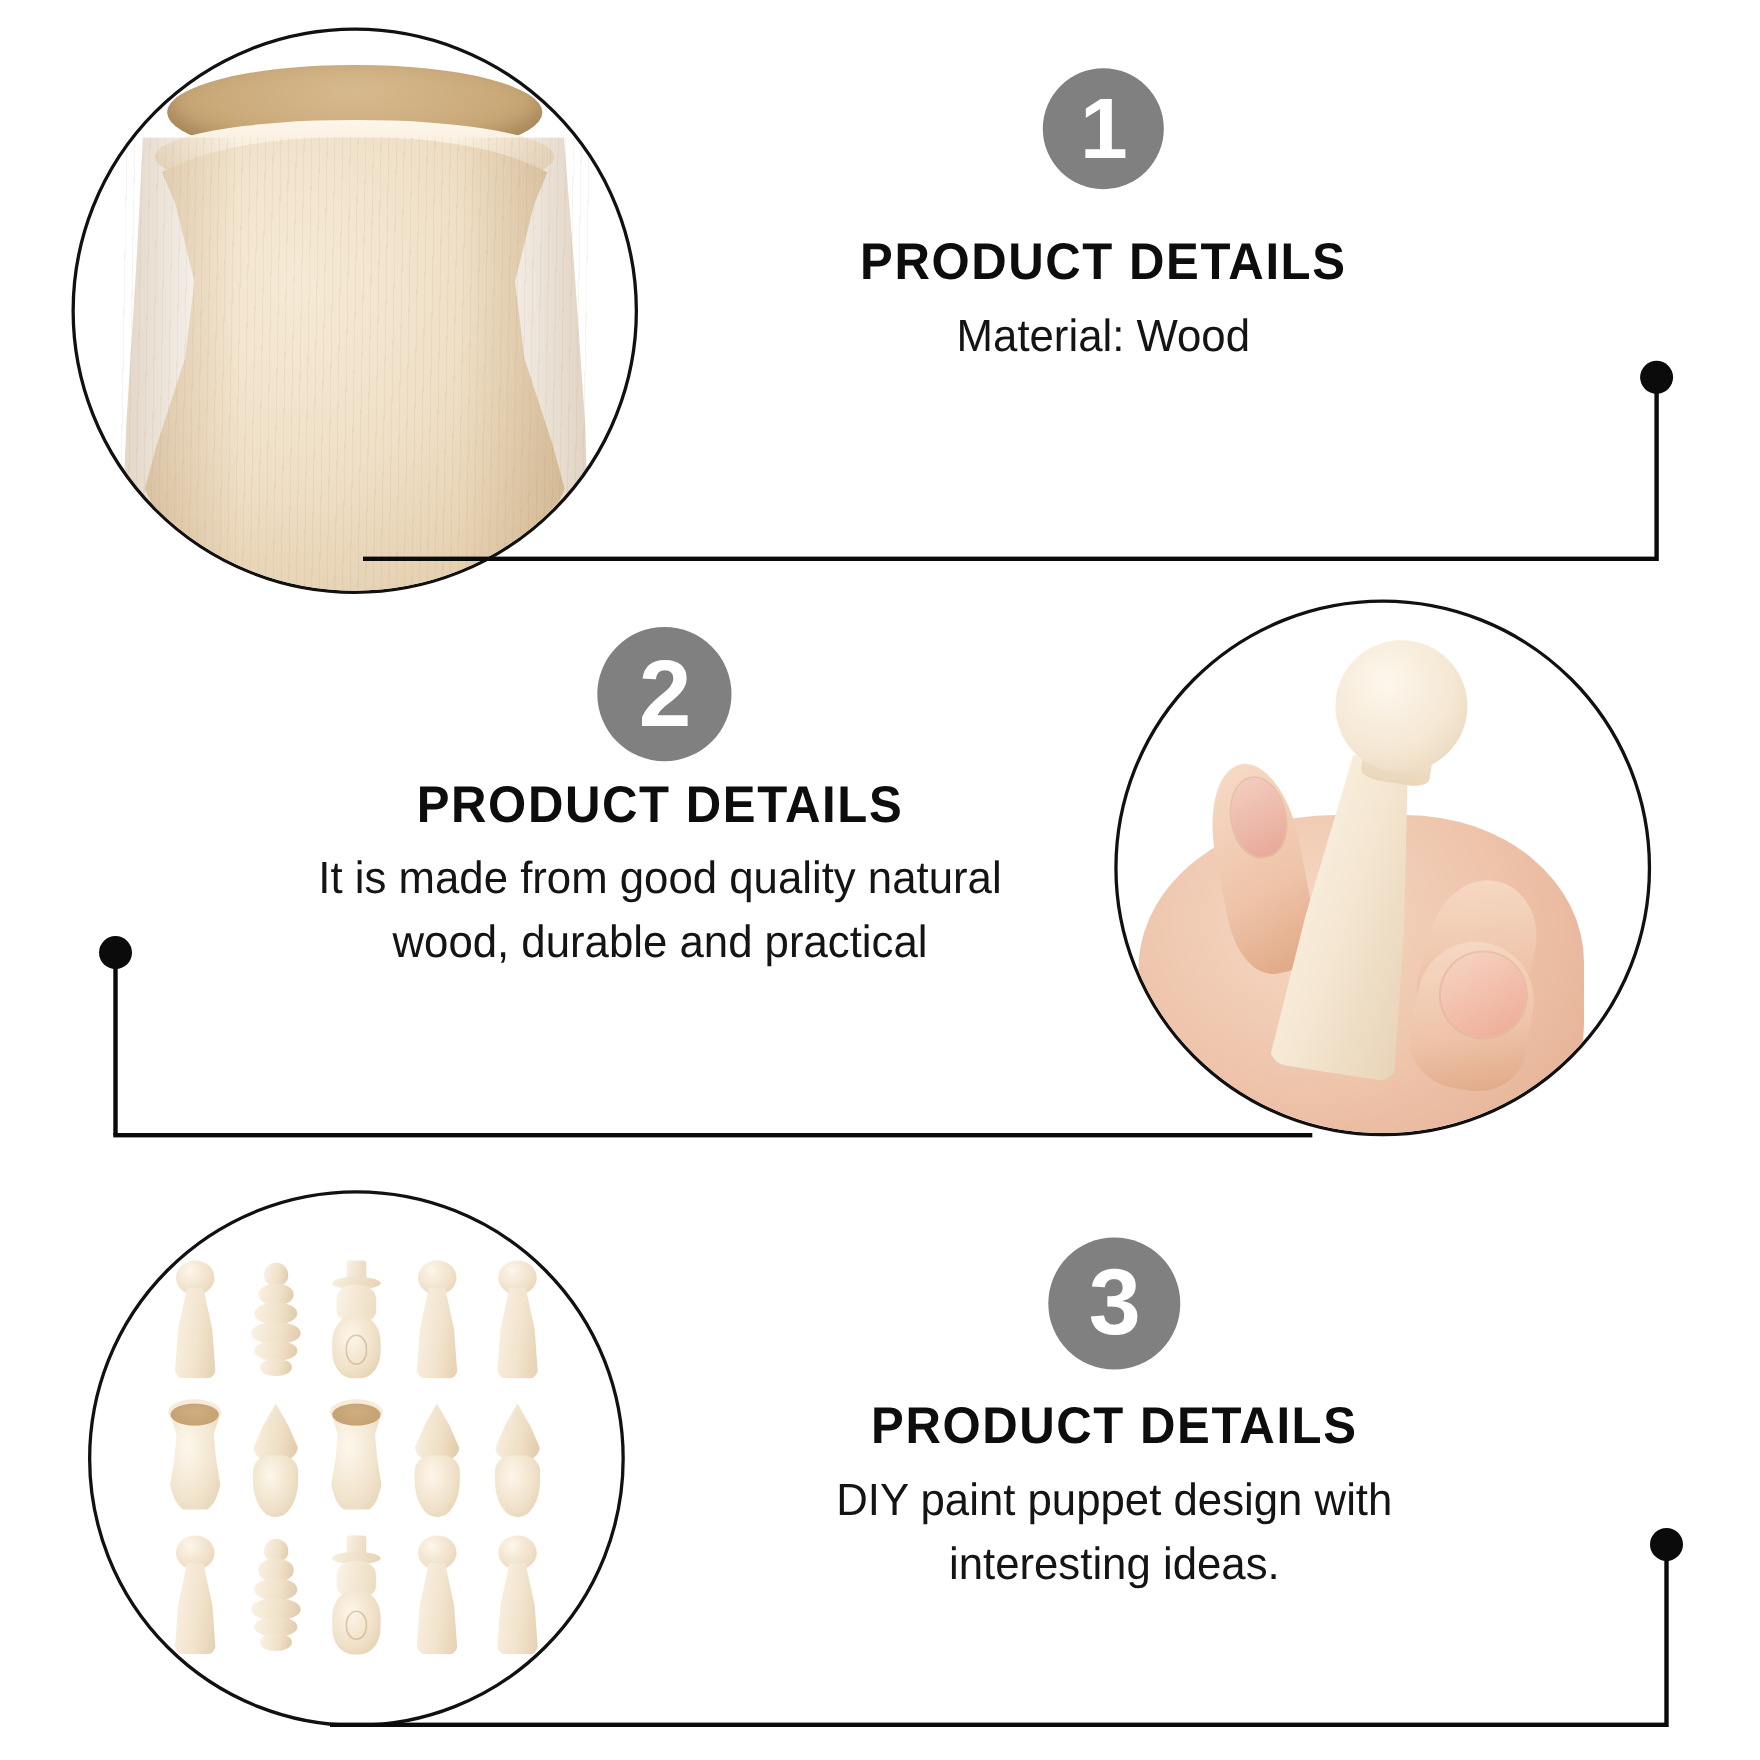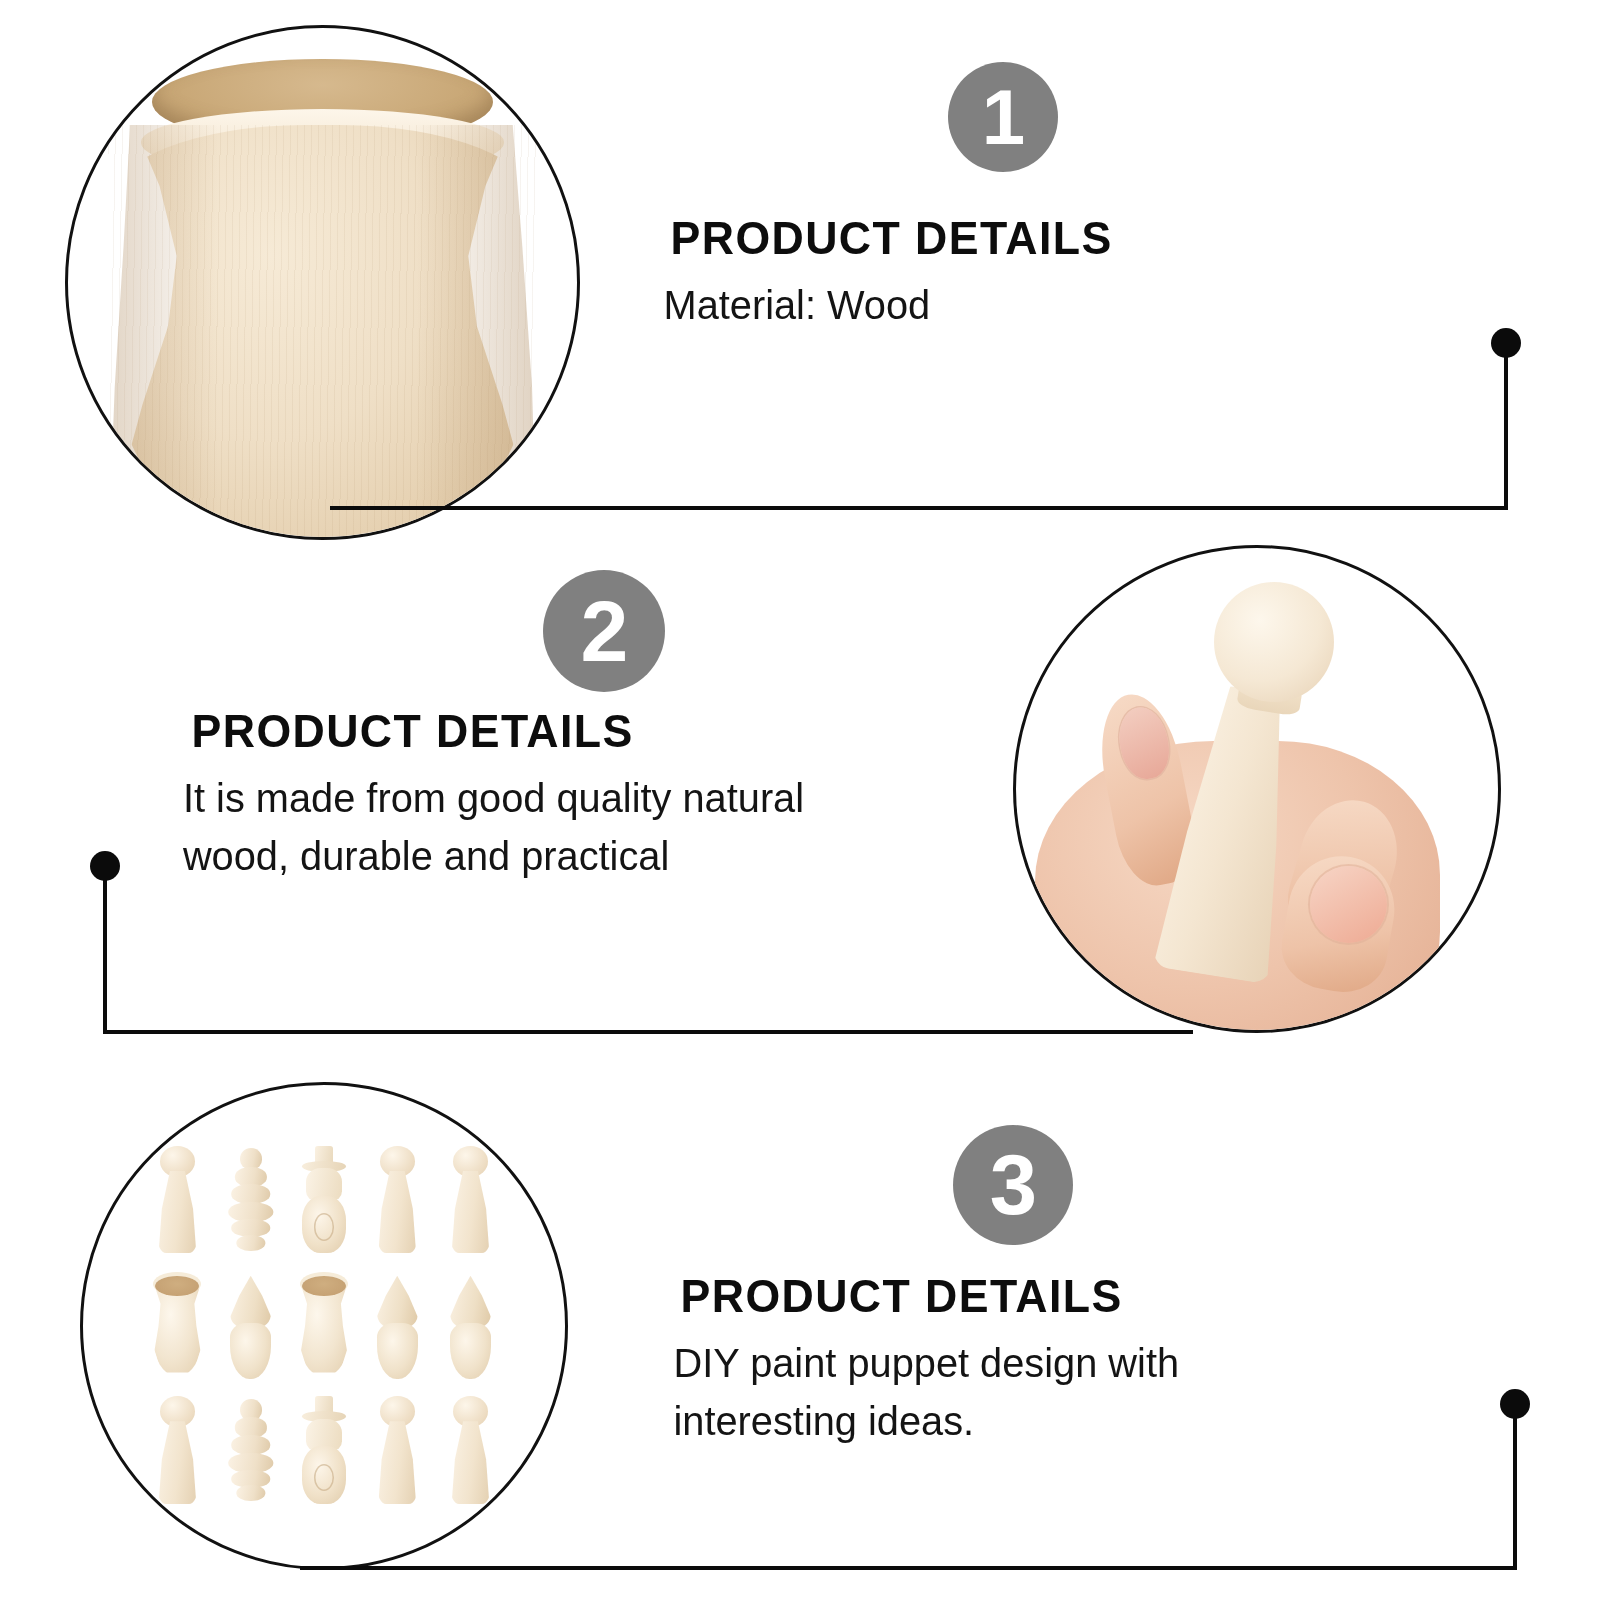--- a/index.html
+++ b/index.html
@@ -58,21 +58,21 @@
     align-items: center;
     justify-content: center;
     font-weight: bold;
     font-family: "Liberation Sans", sans-serif;
     letter-spacing: -1px;
   }
 
   
   .block {
     position: absolute;
-    text-align: left;
+    text-align: center;
   }
   .block .heading {
     font-family: "Liberation Sans", sans-serif;
     font-weight: bold;
     font-size: 47px;
     letter-spacing: 1.5px;
     color: #0d0d0d;
     line-height: 1.1;
     transform: scaleX(0.95);
     white-space: nowrap;

